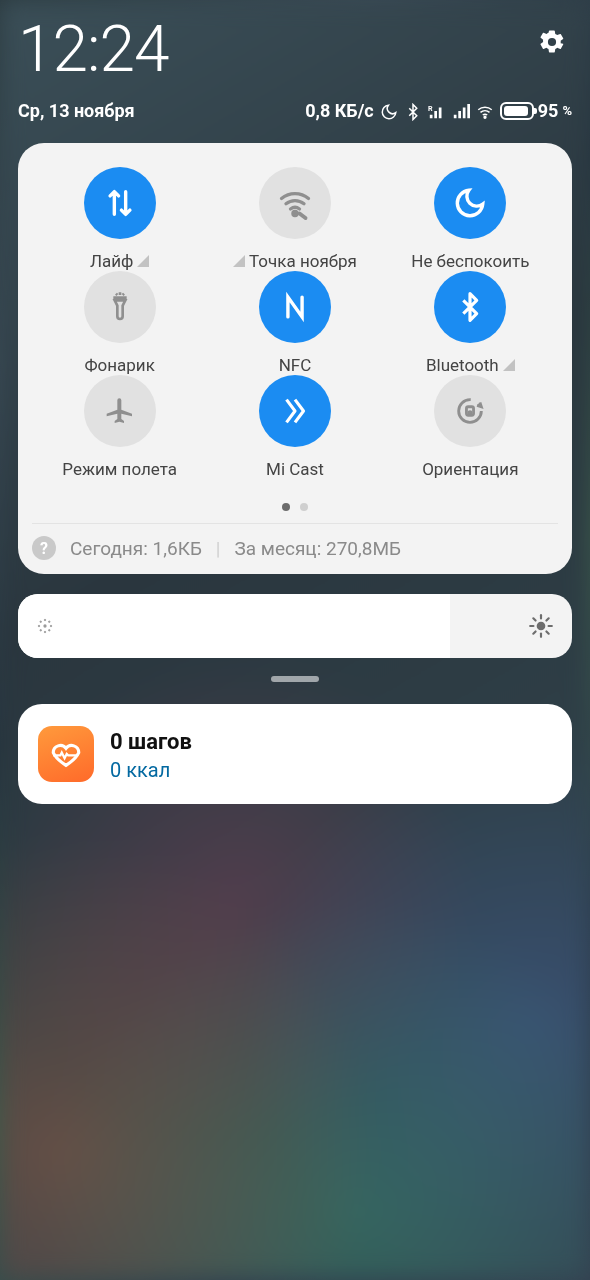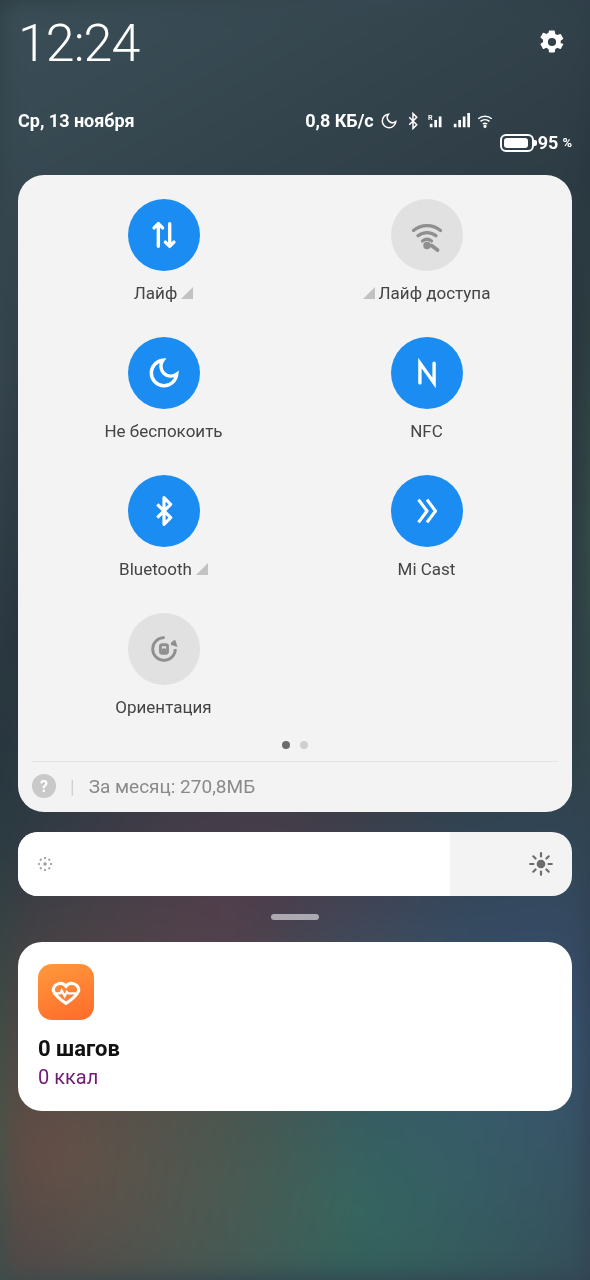--- a/index.html
+++ b/index.html
@@ -16,33 +16,33 @@
       radial-gradient(circle at 60% 95%, rgba(60,200,140,.25), transparent 25%),
       radial-gradient(circle at 90% 80%, rgba(80,120,220,.25), transparent 25%),
       radial-gradient(circle at 40% 70%, rgba(200,60,100,.22), transparent 25%),
       linear-gradient(150deg,#3b4f58,#2a363e 40%,#2f4048 70%,#334450);
     filter: blur(12px);
   }
   .shade { position:relative; padding:18px 18px 0 18px; }
 
   
   .header-top { display:flex; justify-content:space-between; align-items:flex-start; }
-  .clock { font-size:52px; font-weight:300; line-height:1; letter-spacing:-1px; }
+  .clock { font-size:64px; font-weight:300; line-height:1; letter-spacing:-1px; }
   .gear { width:28px; height:28px; margin-top:10px; margin-right:6px; }
   .header-sub { display:flex; justify-content:space-between; align-items:center; margin-top:18px; font-size:18px; font-weight:700; }
-  .status-right { display:flex; align-items:center; gap:6px; font-size:18px; }
+  .status-right { display:flex; align-items:flex-end; gap:6px; font-size:18px; }
   .status-right svg { width:18px; height:18px; }
-  .batt-wrap { display:flex; align-items:center; gap:4px;margin-top:44px; }
+  .batt-wrap { display:flex; align-items:center; gap:4px; }
   .batt { width:34px; height:18px; border:2px solid #fff; border-radius:6px; position:relative; display:flex; align-items:center; padding:2px; }
   .batt::after { content:""; position:absolute; right:-5px; top:4px; width:3px; height:6px; background:#fff; border-radius:0 2px 2px 0; }
   .batt-fill { background:#fff; height:100%; width:95%; border-radius:3px; }
 
   
   .panel { background:#f3f3f3; border-radius:26px; margin-top:22px; padding:24px 14px 14px 14px; }
-  .tiles { display:grid; grid-template-columns:repeat(2,1fr); row-gap:34px; }
+  .tiles { display:grid; grid-template-columns:repeat(3,1fr); }
   .tile { display:flex; flex-direction:column; align-items:center; gap:12px; }
   .tile-btn { width:72px; height:72px; border-radius:50%; display:flex; align-items:center; justify-content:center; }
   .tile-on { background:#1b8cf2; }
   .tile-off { background:#e1e1e1; }
   .tile-label { font-size:17px; color:#444; text-align:center; white-space:nowrap; max-width:130px; display:flex; align-items:center; gap:4px; }
   .sig-tri { width:0; height:0; border-left:12px solid transparent; border-bottom:12px solid #c2c2c2; display:inline-block; }
 
   .dots { display:flex; gap:10px; justify-content:center; margin:24px 0 12px 0; }
   .dot { width:8px; height:8px; border-radius:50%; background:#cfcfcf; }
   .dot.active { background:#6b6b6b; }
@@ -53,24 +53,24 @@
 
   
   .bright { margin-top:20px; height:64px; background:#f3f3f3; border-radius:20px; position:relative; display:flex; align-items:center; }
   .bright-fill { position:absolute; left:0; top:0; bottom:0; width:78%; background:#fff; border-radius:20px 0 0 20px; }
   .bright-low { position:relative; margin-left:18px; }
   .bright-high { position:absolute; right:18px; }
 
   .handle { width:48px; height:6px; background:rgba(255,255,255,.55); border-radius:3px; margin:18px auto 0 auto; }
 
   
-  .notif { background:#fff; border-radius:24px; margin-top:22px; padding:22px 20px; display:flex; gap:16px; align-items:flex-start;flex-direction:column; }
+  .notif { background:#fff; border-radius:24px; margin-top:22px; padding:22px 20px; display:flex; gap:16px; align-items:flex-end; }
   .notif-icon { width:56px; height:56px; border-radius:14px; background:linear-gradient(160deg,#ff9a3c,#ff6a2a); display:flex; align-items:center; justify-content:center; }
   .notif-title { font-size:22px; font-weight:700; color:#111; }
-  .notif-sub { font-size:20px; color:#701a75; margin-top:4px; }
+  .notif-sub { font-size:20px; color:#0369a1; margin-top:4px; }
 
   svg { display:block; }
 </style>
 </head>
 <body>
 
 <div class="blur-bg"></div>
 
 <div class="shade">
 
@@ -130,52 +130,72 @@
         <div class="tile">
           <div class="tile-btn tile-off">
             <svg width="36" height="36" viewBox="0 0 24 24" fill="none" stroke="#8f8f8f" stroke-width="2.2" stroke-linecap="round">
               <path d="M3 9a14 14 0 0 1 18 0M6 12.5a9.5 9.5 0 0 1 12 0M9 16a5 5 0 0 1 6 0"></path>
               <circle cx="12" cy="19" r="1.4" fill="#8f8f8f"></circle>
               <path d="M15 19l4 3" stroke-width="2.6"></path>
             </svg>
           </div>
           <div class="tile-label">
             <span class="sig-tri"></span>
-            <span>Лайф доступа</span>
+            <span>Точка ноября</span>
           </div>
         </div>
         <div class="tile">
           <div class="tile-btn tile-on">
             <svg width="34" height="34" viewBox="0 0 24 24" fill="none" stroke="#fff" stroke-width="2.4">
               <path d="M21 12.8A9 9 0 1 1 11.2 3a7 7 0 0 0 9.8 9.8Z"></path>
             </svg>
           </div>
           <div class="tile-label">
             <span>Не беспокоить</span>
           </div>
         </div>
         <div class="tile">
+          <div class="tile-btn tile-off">
+            <svg width="32" height="32" viewBox="0 0 24 24" fill="none" stroke="#8f8f8f" stroke-width="2">
+              <path d="M8 7h8l-2 4v8a2 2 0 0 1-4 0v-8zM8 7V5h8v2M9 2l1 1M15 2l-1 1M12 1v2"></path>
+            </svg>
+          </div>
+          <div class="tile-label">
+            <span>Фонарик</span>
+          </div>
+        </div>
+        <div class="tile">
           <div class="tile-btn tile-on">
             <svg width="34" height="34" viewBox="0 0 24 24" fill="none" stroke="#fff" stroke-width="2.4" stroke-linecap="round">
               <path d="M7 19V5l10 14V5"></path>
             </svg>
           </div>
           <div class="tile-label">
             <span>NFC</span>
           </div>
         </div>
         <div class="tile">
           <div class="tile-btn tile-on">
             <svg width="32" height="32" viewBox="0 0 24 24" fill="none" stroke="#fff" stroke-width="2.4" stroke-linejoin="round">
               <path d="M7 7l10 10-5 5V2l5 5L7 17"></path>
             </svg>
           </div>
           <div class="tile-label">
             <span>Bluetooth</span>
             <span class="sig-tri"></span>
+          </div>
+        </div>
+        <div class="tile">
+          <div class="tile-btn tile-off">
+            <svg width="32" height="32" viewBox="0 0 24 24" fill="#8f8f8f">
+              <path d="M21 14l-8-3V4a1.5 1.5 0 0 0-3 0v7l-8 3v2l8-2v4l-2 1.5V21l3.5-1 3.5 1v-1.5L13 18v-4l8 2z"></path>
+            </svg>
+          </div>
+          <div class="tile-label">
+            <span>Режим полета</span>
           </div>
         </div>
         <div class="tile">
           <div class="tile-btn tile-on">
             <svg width="34" height="34" viewBox="0 0 24 24" fill="none" stroke="#fff" stroke-width="2.2" stroke-linejoin="round">
               <path d="M6 4l6 8-6 8M12 4l6 8-6 8"></path>
             </svg>
           </div>
           <div class="tile-label">
             <span>Mi Cast</span>
@@ -194,20 +214,21 @@
             <span>Ориентация</span>
           </div>
         </div>
       </div>
     <div class="dots">
       <div class="dot active"></div>
       <div class="dot"></div>
     </div>
     <div class="usage-bar">
       <div class="usage-q">?</div>
+      <span><span>Сегодня:</span> <span>1,6КБ</span></span>
       <span class="usage-sep">|</span>
       <span><span>За месяц:</span> <span>270,8МБ</span></span>
     </div>
   </div>
 
   <div class="bright">
     <div class="bright-fill"></div>
     <div class="bright-low">
       <svg width="18" height="18" viewBox="0 0 24 24" fill="#9a9a9a">
           <circle cx="12" cy="12" r="2.2"></circle>

